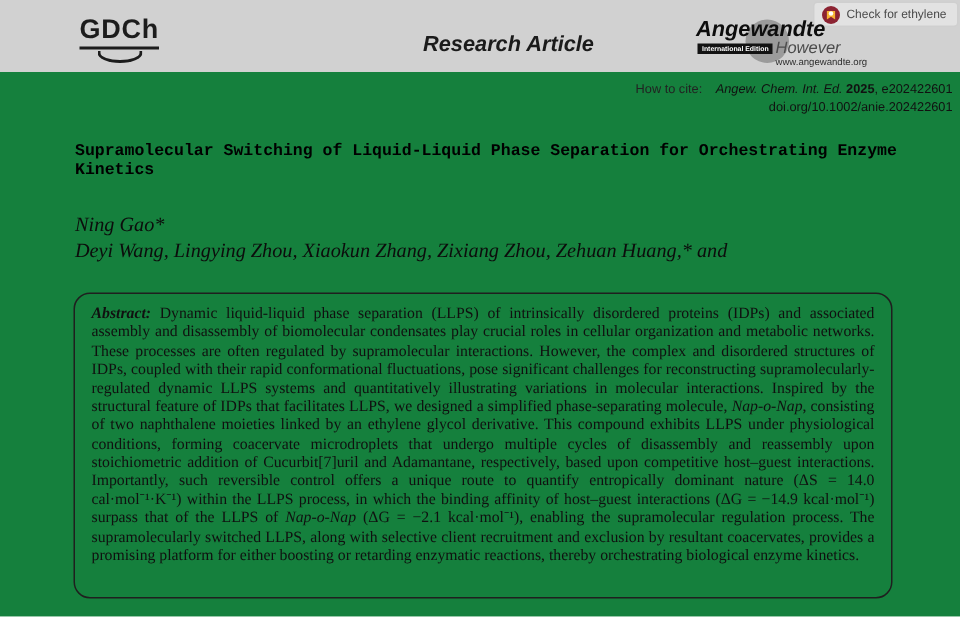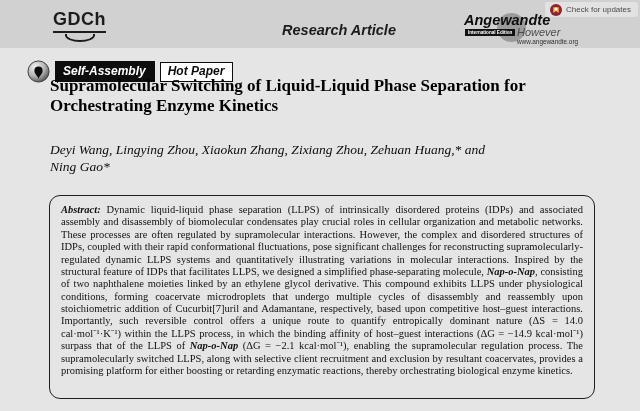--- a/index.html
+++ b/index.html
@@ -1,21 +1,21 @@
 <!DOCTYPE html>
 <html><head>
 <meta charset="utf-8">
 <style>
   * { margin: 0; padding: 0; box-sizing: border-box; }
   html,body { background:#fff; }
   .page {
     position: relative;
     width: 640px;
     height: 411px;
-    background: #e5e5e5;
+    background: #15803d;
     font-family: "Liberation Sans", sans-serif;
     overflow: hidden;
   }
 
   
   .header {
     position: absolute; left:0; top:0; width:640px; height:48px;
     background:#d1d1d1;
   }
   .gdch {
@@ -88,41 +88,41 @@
     padding:3px 9px 4px 8px; white-space:nowrap;
   }
   .badge-hot {
     background:#ffffff; color:#0d0d0d; border:1.5px solid #0d0d0d;
     font-size:12px; font-weight:bold; font-style:italic;
     padding:1.5px 8px 2.5px 7px; white-space:nowrap;
   }
 
   
   .title {
-    position:absolute; left:50px; top:76px; width:555px;
-    font-family:Liberation Serif, serif;
-    font-size:17px; font-weight:bold; line-height:1.17; color:#000;
+    position:absolute; left:50px; top:95px; width:555px;
+    font-family:Liberation Mono, monospace;
+    font-size:11px; font-weight:bold; line-height:1.17; color:#000;
   }
   .authors {
     position:absolute; left:50px; top:142px; width:555px;
     font-family:"Liberation Serif", serif;
     font-size:13.5px; font-style:italic; line-height:1.25; color:#0c0c0c;
   }
 
   
   .abstract-box {
     position:absolute; left:49px; top:195px; width:546px; height:204px;
     border:1.5px solid #1f1f1f; border-radius:11px;
     padding:8px 11px; overflow:hidden;
     font-family:"Liberation Serif", serif;
     font-size:10.5px; line-height:1.18; color:#101010;
     text-align:justify;
   }
   .abstract-label { font-weight:bold;font-style:italic; }
-  .compound { font-weight:bold; font-style:italic; }
+  .compound { font-weight:normal; font-style:italic; }
 </style>
 </head>
 <body>
 
 <div class="page">
 
   <div class="header">
     <div class="gdch">
       <span class="gdch-text">GDCh</span>
       <div class="gdch-arc"></div>
@@ -137,45 +137,37 @@
       <div class="aw-chemie">However</div>
       <div class="aw-site">www.angewandte.org</div>
     </div>
 
     <div class="check-updates">
       <svg width="12" height="12" viewBox="0 0 24 24">
         <circle cx="12" cy="12" r="12" fill="#8c2332"></circle>
         <path d="M6.5 6.5 h11 v11.5 l-5.5 -3.8 -5.5 3.8 z" fill="#f6b233"></path>
         <circle cx="12" cy="10" r="3" fill="#ffffff"></circle>
       </svg>
-      <span>Check for updates</span>
+      <span>Check for ethylene</span>
     </div>
   </div>
 
+  <div class="citation">
+    <span>How to cite:</span>
+    <span class="cite-body">
+      <span class="cite-journal">Angew. Chem. Int. Ed. </span><span class="cite-year">2025</span><span>, e202422601</span>
+      <span class="cite-doi">doi.org/10.1002/anie.202422601</span>
+    </span>
+  </div>
 
-  <div class="badges">
-    <svg width="23" height="23" viewBox="0 0 24 24">
-      <defs>
-        <radialGradient id="sph" cx="35%" cy="28%" r="80%">
-          <stop offset="0%" stop-color="#f2f2f2"></stop>
-          <stop offset="55%" stop-color="#b5b5b5"></stop>
-          <stop offset="100%" stop-color="#474747"></stop>
-        </radialGradient>
-      </defs>
-      <circle cx="12" cy="12" r="11" fill="url(#sph)" stroke="#3a3a3a" stroke-width="1"></circle>
-      <path d="M12 19.5 C13.2 16.2 16.3 14.6 16.3 11.2 a4.3 4.3 0 0 0 -8.6 0 C7.7 14.6 10.8 16.2 12 19.5 Z" fill="#0e0e0e"></path>
-    </svg>
-    <span class="badge-cat">Self-Assembly</span>
-    <span class="badge-hot">Hot Paper</span>
-  </div>
 
   <div class="title">Supramolecular Switching of Liquid-Liquid Phase Separation for Orchestrating Enzyme Kinetics</div>
 
   <div class="authors">
+    <div>Ning Gao*</div>
     <div>Deyi Wang, Lingying Zhou, Xiaokun Zhang, Zixiang Zhou, Zehuan Huang,* and</div>
-    <div>Ning Gao*</div>
   </div>
 
   <div class="abstract-box">
     <span class="abstract-label">Abstract:</span><span> Dynamic liquid-liquid phase separation (LLPS) of intrinsically disordered proteins (IDPs) and associated assembly and disassembly of biomolecular condensates play crucial roles in cellular organization and metabolic networks. These processes are often regulated by supramolecular interactions. However, the complex and disordered structures of IDPs, coupled with their rapid conformational fluctuations, pose significant challenges for reconstructing supramolecularly-regulated dynamic LLPS systems and quantitatively illustrating variations in molecular interactions. Inspired by the structural feature of IDPs that facilitates LLPS, we designed a simplified phase-separating molecule, </span><span class="compound">Nap-o-Nap</span><span>, consisting of two naphthalene moieties linked by an ethylene glycol derivative. This compound exhibits LLPS under physiological conditions, forming coacervate microdroplets that undergo multiple cycles of disassembly and reassembly upon stoichiometric addition of Cucurbit[7]uril and Adamantane, respectively, based upon competitive host–guest interactions. Importantly, such reversible control offers a unique route to quantify entropically dominant nature (ΔS = 14.0 cal·mol⁻¹·K⁻¹) within the LLPS process, in which the binding affinity of host–guest interactions (ΔG = −14.9 kcal·mol⁻¹) surpass that of the LLPS of </span><span class="compound">Nap-o-Nap</span><span> (ΔG = −2.1 kcal·mol⁻¹), enabling the supramolecular regulation process. The supramolecularly switched LLPS, along with selective client recruitment and exclusion by resultant coacervates, provides a promising platform for either boosting or retarding enzymatic reactions, thereby orchestrating biological enzyme kinetics.</span>
   </div>
 
 </div>
 
 </body></html>

